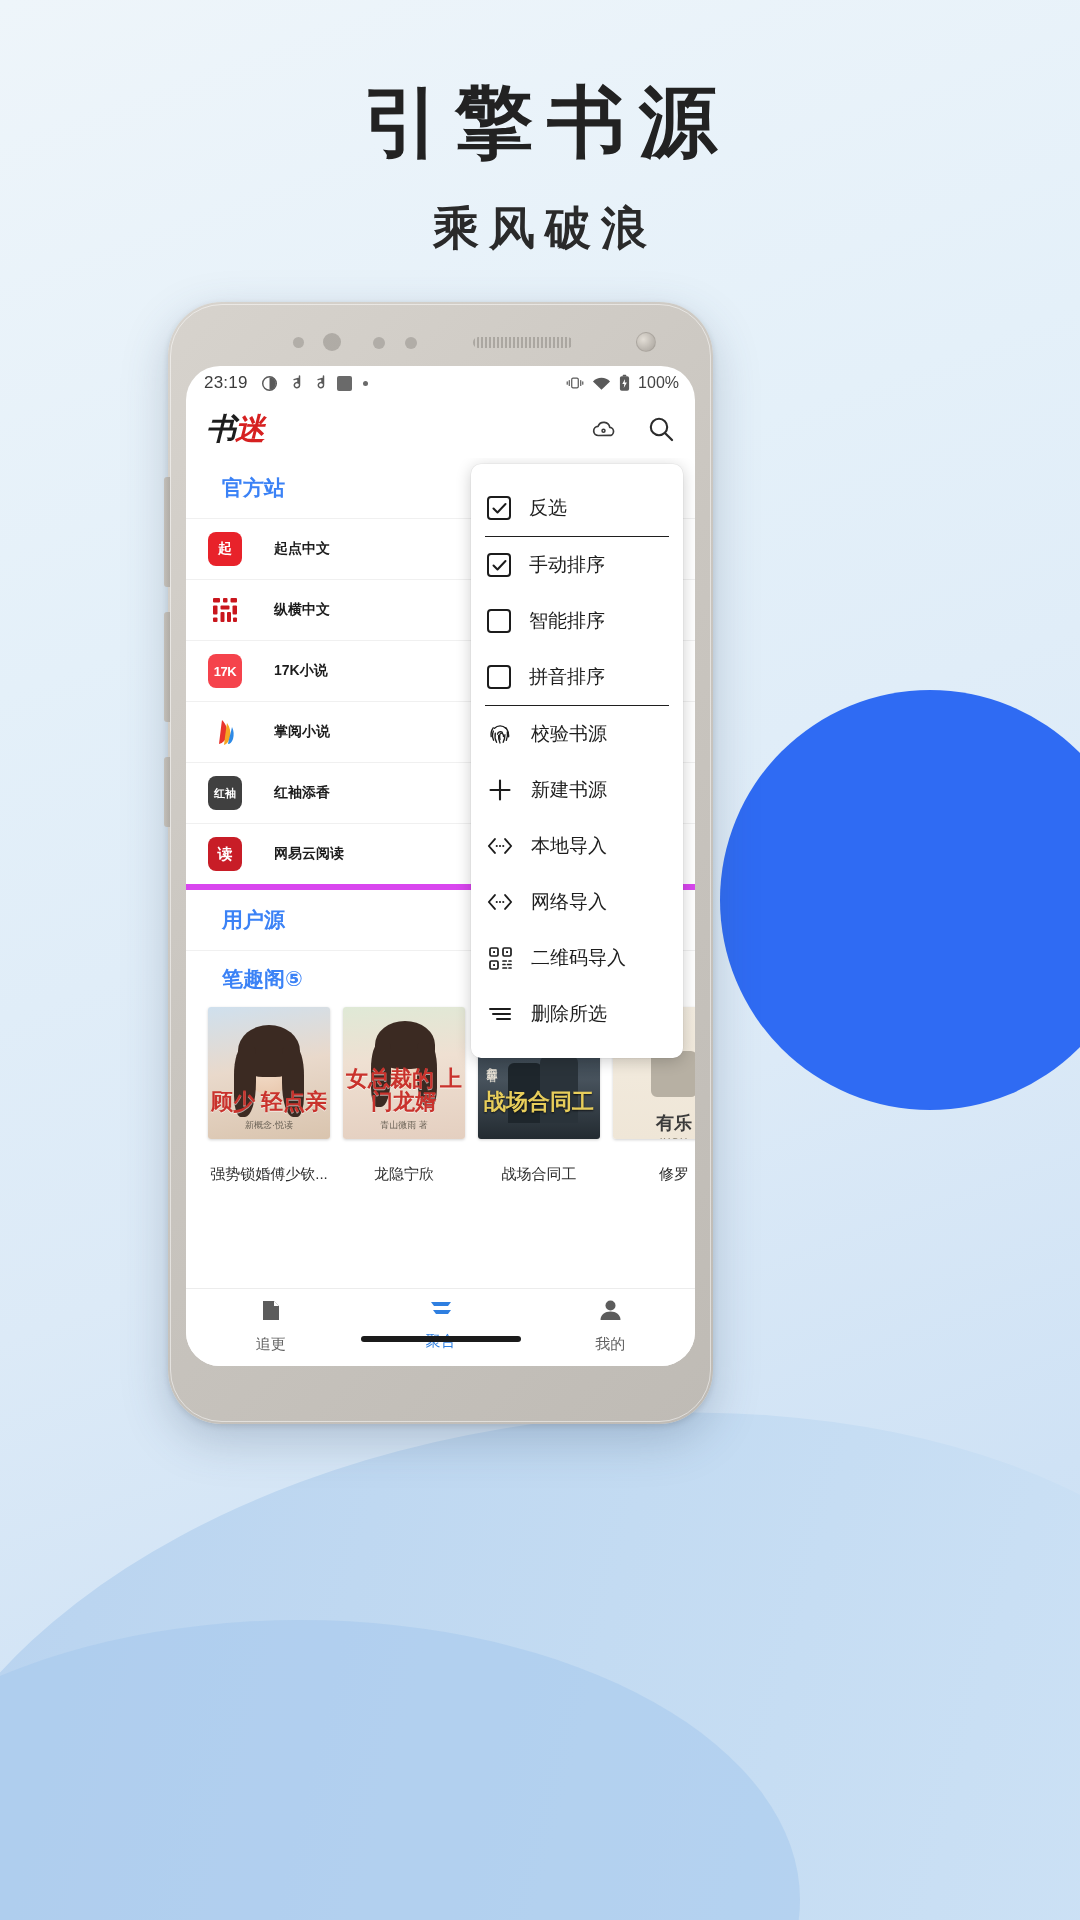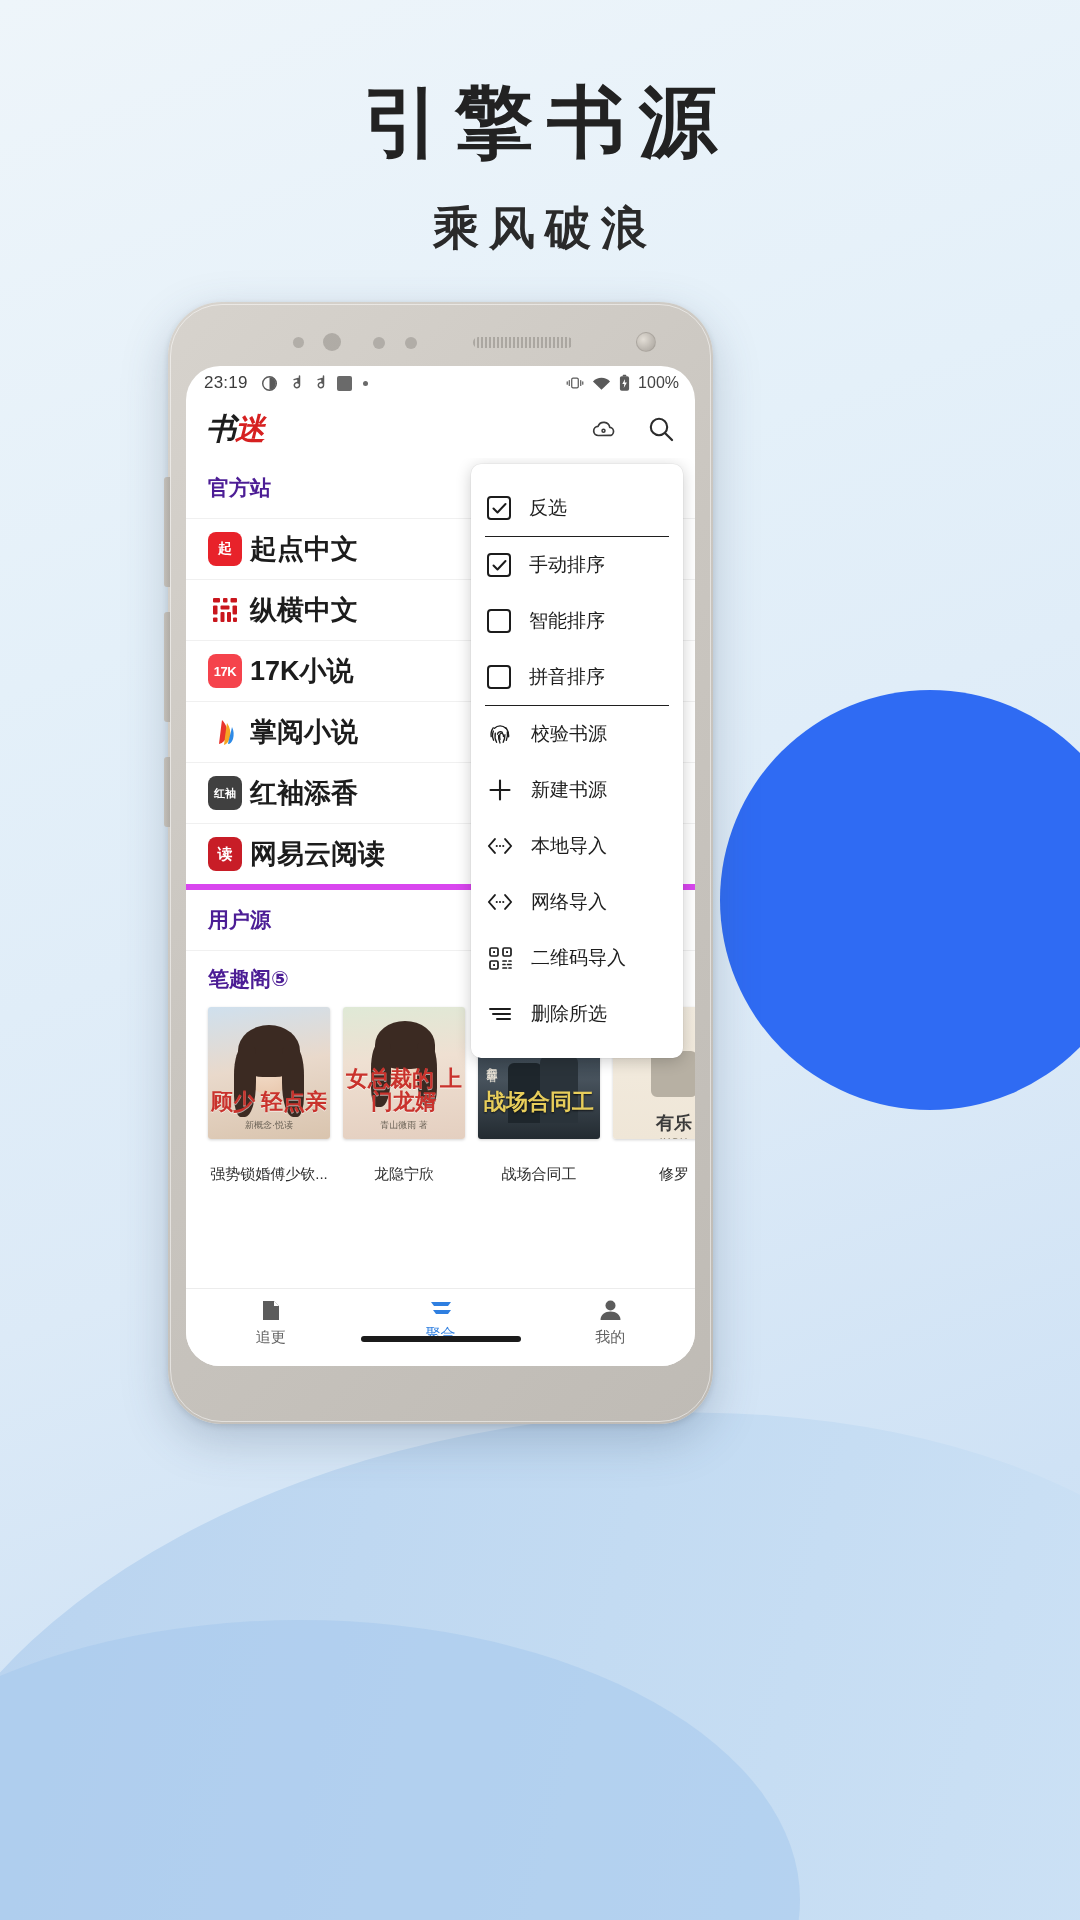--- a/index.html
+++ b/index.html
@@ -174,38 +174,38 @@
   .appbar-actions { margin-left: auto; display: flex; align-items: center; gap: 30px; }
 
   
   .content {
     flex: 1 1 auto;
     position: relative;
     overflow: hidden;
     background: #fff;
   }
   .sec-title {
-    font-size: 21px; font-weight: 700; color: #4c1d95;
-    padding: 16px 22px 16px 22px;
+    font-size: 21px; font-weight: 700; color: #3b82f6;
+    padding: 16px 22px 16px 36px;
   }
   .src-row {
     display: flex; align-items: center;
     height: 61px;
     padding: 0 22px;
     border-top: 1px solid #f0f0f0;
   }
   .src-icon {
     width: 34px; height: 34px;
     border-radius: 8px;
     display: flex; align-items: center; justify-content: center;
     color: #fff; font-size: 14px; font-weight: 700;
     flex: 0 0 auto;
     overflow: hidden;
   }
-  .src-name { margin-left: 8px; font-size: 27px; color: #1c1c1c; font-weight: 700; }
+  .src-name { margin-left: 32px; font-size: 14px; color: #1c1c1c; font-weight: 700; }
 
   .icon-qd { background: #e8222a; }
   .icon-zh { background: #fff; color: #c9161d; font-size: 22px; line-height: 1; }
   .icon-17k { background: #f5434c; font-size: 13px; letter-spacing: -0.5px; }
   .icon-zy { background: #fff; }
   .icon-hx { background: #404040; font-size: 11px; }
   .icon-wy { background: #c81d27; font-size: 15px; }
 
   
   .shelf {
@@ -232,21 +232,21 @@
   .bottomnav {
     height: 78px;
     border-top: 1px solid #ececec;
     display: flex; align-items: flex-start;
     padding-top: 9px;
     background: #fff;
     flex: 0 0 auto;
   }
   .nav-item {
     flex: 1 1 0; text-align: center;
-    display: flex; flex-direction: column; align-items: center; gap: 5px;
+    display: flex; flex-direction: column; align-items: center; gap: 12px;
     color: #636363; font-size: 15px;
   }
   .nav-item.active { color: #2f7fe0; }
 
   
   .menu {
     position: absolute;
     right: 12px; top: 6px;
     width: 212px;
     background: #fff;

